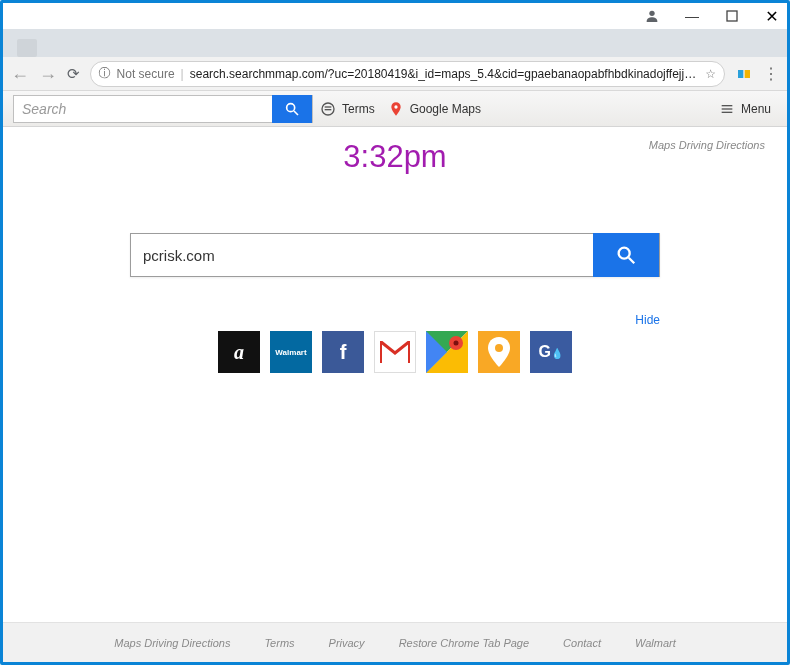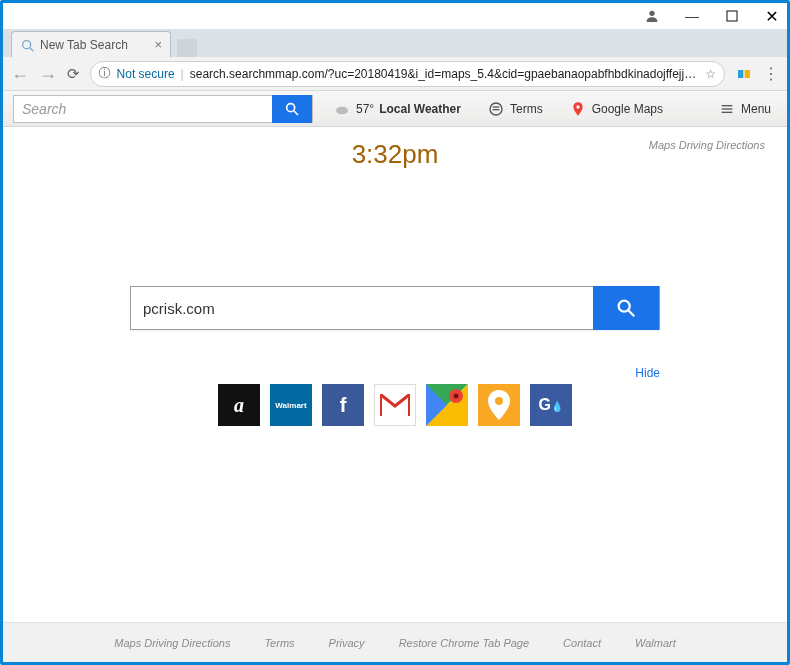--- a/index.html
+++ b/index.html
@@ -18,43 +18,43 @@
 .tab .tabicon { width:14px; height:14px; }
 .tab .tabclose { margin-left:auto; font-size:13px; color:#777; cursor:pointer; }
 .newtab { width:20px; height:18px; background:#cfd4d9; margin-left:6px; border-radius:2px; cursor:pointer;}
 
 
 .addrrow { height:34px; background:#f2f2f2; border-bottom:1px solid #d9d9d9; display:flex; align-items:center; padding:0 8px; gap:10px; }
 .navarrow { color:#9a9a9a; font-size:18px; cursor:pointer; }
 .reload { color:#5f6368; font-size:15px; cursor:pointer; }
 .omnibox { flex:1; height:26px; background:#fff; border:1px solid #d0d0d0; border-radius:13px; display:flex; align-items:center; padding:0 8px; font-size:12px; color:#6b6b6b; gap:6px; overflow:hidden;}
 .omnibox .oicon { font-size:12px; color:#6b6b6b;}
-.omnibox .notsecure{ color:#0369a1; white-space:nowrap;}
+.omnibox .notsecure{ color:#737373; white-space:nowrap;}
 .omnibox .sep{ color:#c0c0c0;}
 .omnibox .url{ color:#222; white-space:nowrap; overflow:hidden; text-overflow:ellipsis; flex:1;}
 .omnibox .star{ margin-left:auto; color:#7a7a7a; cursor:pointer;}
 .ext { width:18px; height:18px; display:flex; align-items:center; justify-content:center; cursor:pointer;}
 .kebab{ color:#6b6b6b; font-size:16px; cursor:pointer;}
 
 
-.pagetoolbar { height:36px; background:linear-gradient(#f7f7f7,#ecebe9); border-bottom:1px solid #d5d5d5; display:flex; align-items:center; padding:0 10px; gap:14px;}
+.pagetoolbar { height:36px; background:linear-gradient(#f7f7f7,#ecebe9); border-bottom:1px solid #d5d5d5; display:flex; align-items:center; padding:0 10px; }
 .minisrch { width:300px; height:28px; border:1px solid #bfbfbf; background:#fff; display:flex; align-items:center;}
 .minisrch input { flex:1; border:none; outline:none; font-size:14px; padding:0 8px; color:#333; font-style:italic;}
 .minisrch input::placeholder{ color:#9a9a9a; font-style:italic;}
 .minisrch .btn { width:40px; height:28px; background:#1a73e8; display:flex; align-items:center; justify-content:center; cursor:pointer;}
 .toolitem { display:flex; align-items:center; gap:5px; font-size:12px; color:#333; cursor:pointer; padding:3px 6px;}
 .toolitem b{font-weight:600;}
 .menuitem { margin-left:auto; }
 .ticon{ width:18px; height:18px; display:flex; align-items:center; justify-content:center;}
 
 
 .content { flex:1; background:#fff; position:relative; display:flex; flex-direction:column; align-items:center; padding-top:12px;}
-.clock { font-size:26px; color:#a16207; font-weight:400; }
+.clock { font-size:31px; color:#a21caf; font-weight:400; }
 .brand { position:absolute; top:12px; right:22px; font-size:11px; color:#888; font-style:italic;}
-.bigsearch { margin-top:116px; width:530px; height:44px; border:1px solid #9c9c9c; display:flex; align-items:center; box-shadow:0 1px 2px rgba(0,0,0,.08);}
+.bigsearch { margin-top:58px; width:530px; height:44px; border:1px solid #9c9c9c; display:flex; align-items:center; box-shadow:0 1px 2px rgba(0,0,0,.08);}
 .bigsearch input { flex:1; border:none; outline:none; font-size:15px; padding:0 12px; color:#333;}
 .bigsearch .go { width:66px; height:44px; background:#1a73e8; display:flex; align-items:center; justify-content:center; cursor:pointer;}
 .hide { margin-top:36px; width:530px; text-align:right; font-size:12px; color:#1a73e8; cursor:pointer;}
 .tiles { margin-top:4px; display:flex; gap:10px;}
 .tile { width:42px; height:42px; display:flex; align-items:center; justify-content:center; font-size:20px; color:#fff; cursor:pointer; font-weight:bold;}
 .t-amz{background:#111;}
 .t-wal{background:#0369a1; font-size:9px;}
 .t-fb{background:#3b5998;}
 .t-gm{background:#fff;border:1px solid #ddd;}
 .t-gmp{background:#fff;}
@@ -89,30 +89,20 @@
       <span class="icon">
         <svg width="12" height="12" viewBox="0 0 12 12" fill="none" stroke="#444" stroke-width="1.3">
             <rect x="1" y="1" width="10" height="10"></rect>
           </svg>
       </span>
       <span class="icon close">✕</span>
     </div>
   </div>
 
   <div class="tabstrip">
-    <div class="tab">
-      <span class="tabicon">
-        <svg class="mag" viewBox="0 0 24 24" fill="none" stroke="#7aa7d8" stroke-width="2">
-            <circle cx="10" cy="10" r="6"></circle>
-            <line x1="15" y1="15" x2="20" y2="20"></line>
-          </svg>
-      </span>
-      <span>New Tab Search</span>
-      <span class="tabclose">×</span>
-    </div>
     <div class="newtab"></div>
   </div>
 
   <div class="addrrow">
     <span class="navarrow">←</span>
     <span class="navarrow">→</span>
     <span class="reload">⟳</span>
     <div class="omnibox">
       <span class="oicon">ⓘ</span>
       <span class="notsecure">Not secure</span>
@@ -134,29 +124,20 @@
       <input placeholder="Search" style="">
       <div class="btn">
         <svg class="mag" viewBox="0 0 24 24" fill="none" stroke="#fff" stroke-width="2.5">
             <circle cx="10" cy="10" r="6"></circle>
             <line x1="15" y1="15" x2="21" y2="21"></line>
           </svg>
       </div>
     </div>
     <div class="toolitem">
       <span class="ticon">
-        <svg width="18" height="18" viewBox="0 0 24 24" fill="#bbb">
-            <ellipse cx="12" cy="14" rx="8" ry="5"></ellipse>
-          </svg>
-      </span>
-      <span>57°</span>
-      <b>Local Weather</b>
-    </div>
-    <div class="toolitem">
-      <span class="ticon">
         <svg width="16" height="16" viewBox="0 0 24 24" fill="none" stroke="#555" stroke-width="2">
             <circle cx="12" cy="12" r="9"></circle>
             <line x1="7" y1="9" x2="17" y2="9"></line>
             <line x1="7" y1="13" x2="17" y2="13"></line>
           </svg>
       </span>
       <span>Terms</span>
     </div>
     <div class="toolitem">
       <span class="ticon">

